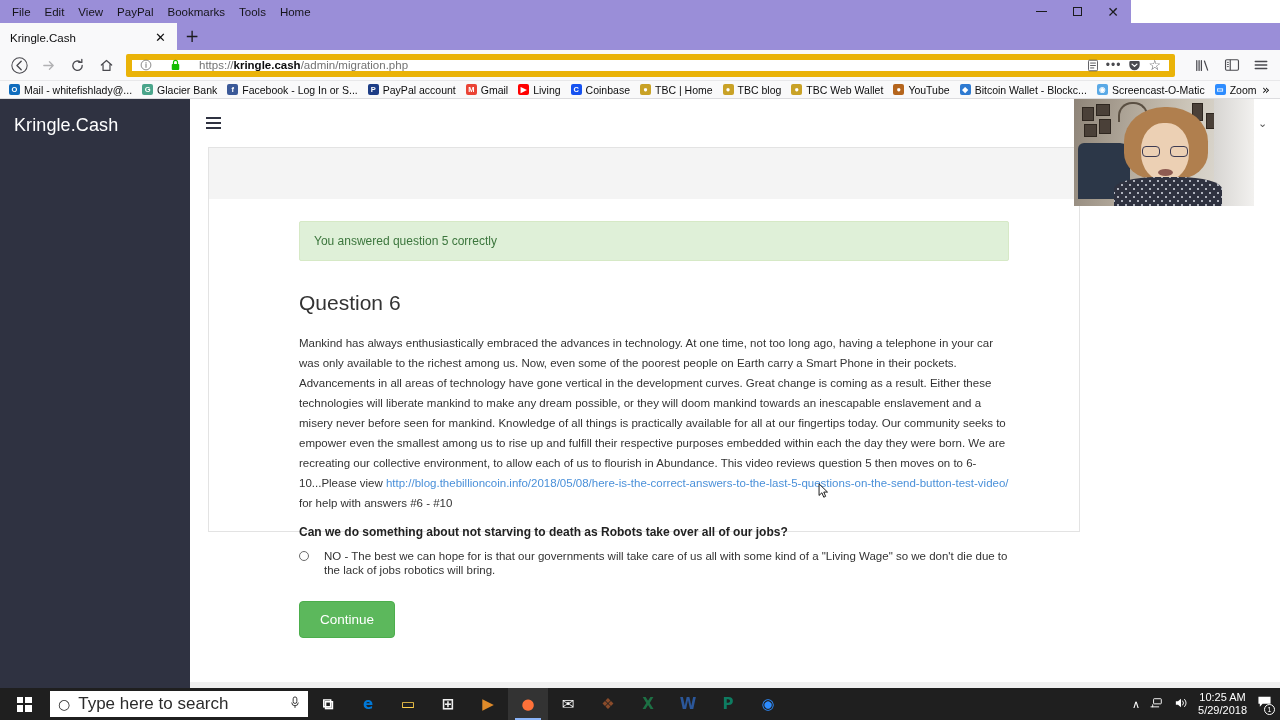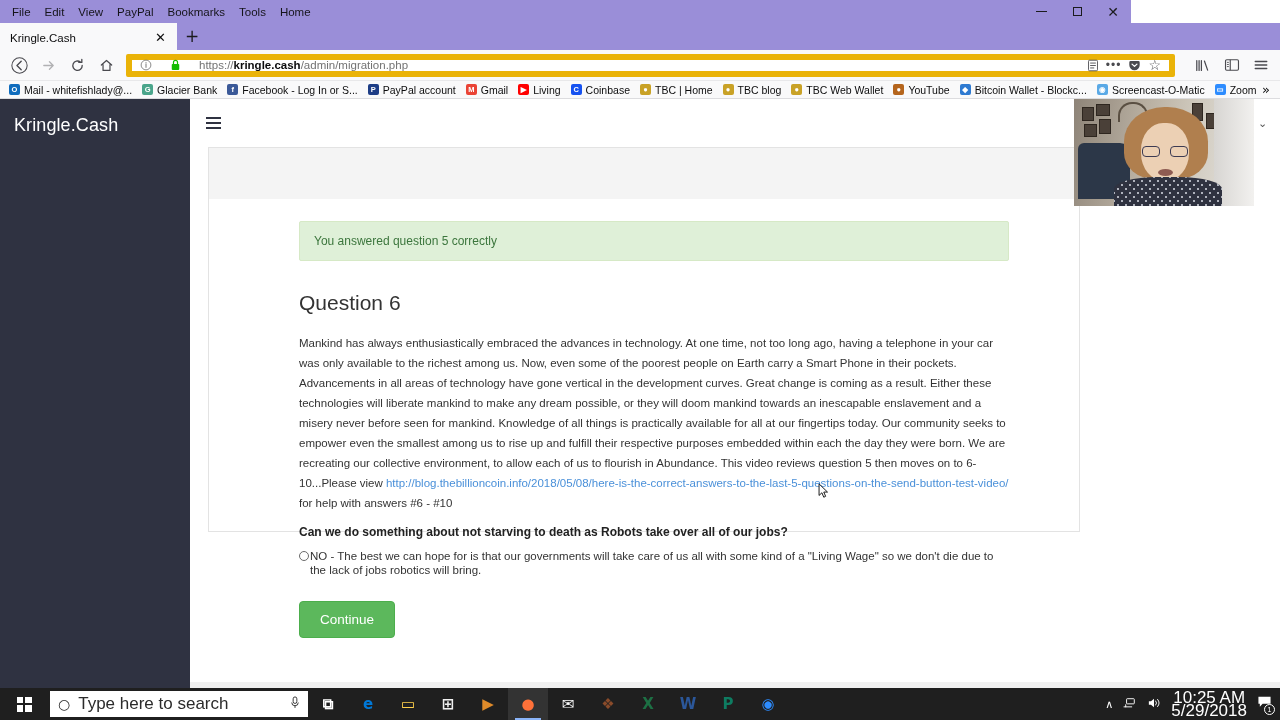--- a/index.html
+++ b/index.html
@@ -158,21 +158,21 @@
   }
   .q-body {
     font-size: 11.5px; color: #333; line-height: 20px; margin-bottom: 12px;
     text-align: left;
     margin-top: 18px;
   }
   .q-body a { color: #4a90d9; text-decoration: none; word-break: break-all; }
   .q-prompt {
     font-size: 12px; color: #222; font-weight: 700; margin-bottom: 10px;
   }
-  .opt { display: flex; align-items: flex-start; gap: 1px; margin-bottom: 6px; }
+  .opt { display: flex; align-items: flex-start; gap: 15px; margin-bottom: 6px; }
   .radio {
     width: 10px; height: 10px; border: 1px solid #6b6b6b; border-radius: 50%;
     background: #fff; flex: none; margin-top: 2px;
   }
   .opt-label { font-size: 11.5px; color: #333; line-height: 14px; }
   .btn-continue {
     margin-top: 18px; display: inline-block; background: #5cb85c;
     border: 1px solid #4cae4c; color: #fff; font-size: 13.5px;
     padding: 10px 20px; border-radius: 4px;
   }
@@ -274,21 +274,21 @@
   .tb-ic.active { background: #333333; }
   .tb-ic.active:after {
     content: ""; position: absolute; left: 7px; right: 7px; bottom: 0;
     height: 2px; background: #8ab4f8;
   }
   .tray {
     margin-left: auto; display: flex; align-items: center; gap: 10px;
     padding-right: 8px; color: #ffffff;
   }
   .clock {
-    font-size: 17px; color: #fff; line-height: 13px; text-align: center;
+    font-size: 11px; color: #fff; line-height: 13px; text-align: center;
   }
   .notif { position: relative; }
   .notif-badge {
     position: absolute; right: -3px; bottom: -2px; width: 11px; height: 11px;
     background: #1f1f1f; border-radius: 50%; border: 1px solid #fff;
     color: #fff; font-size: 7px; line-height: 9px; text-align: center;
   }
   .cursor {
     position: absolute; left: 818px; top: 483px; width: 11px; height: 16px;
     pointer-events: none;

